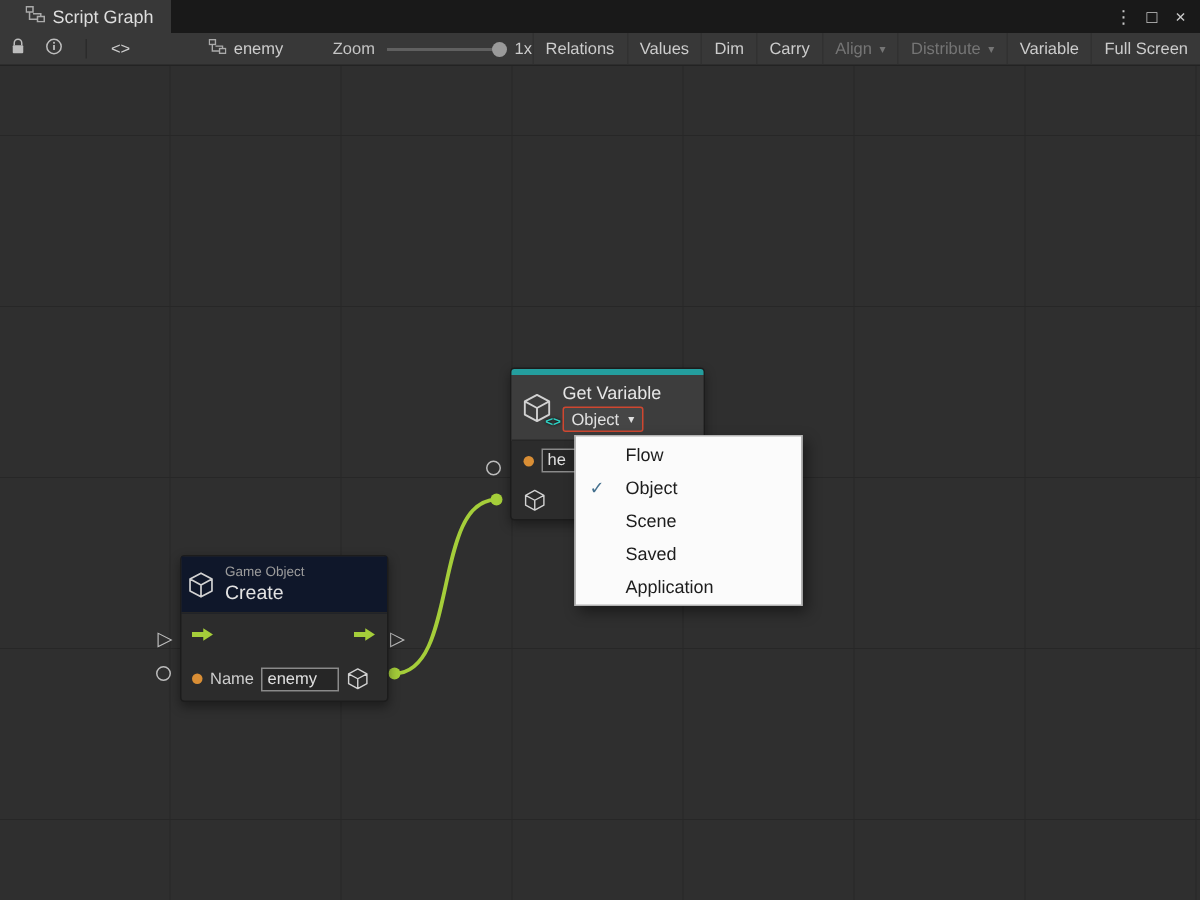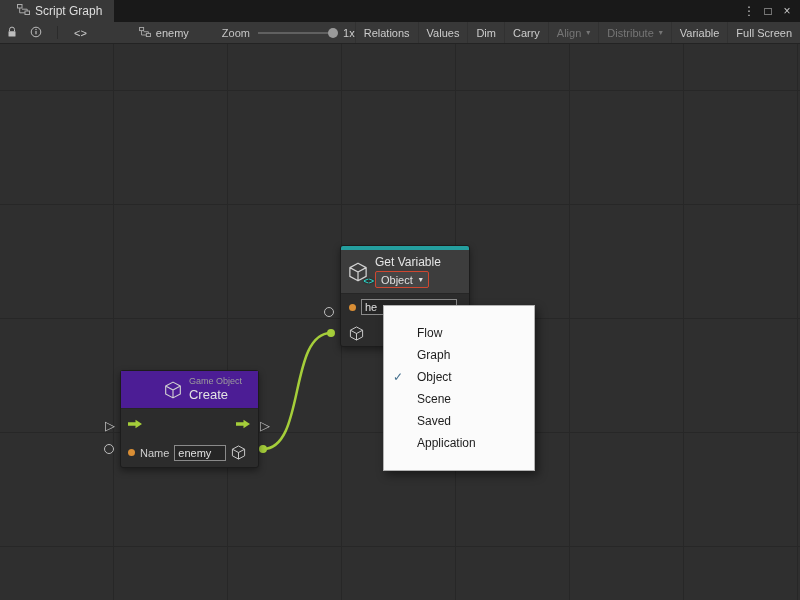--- a/index.html
+++ b/index.html
@@ -38,22 +38,22 @@
     background-position:113px 0px,0px 46px;}
   .wire{position:absolute;left:0;top:0;pointer-events:none;}
 
   
   .tri{position:absolute;color:#c2c2c2;font-size:13px;line-height:13px;}
   .circ{position:absolute;width:8px;height:8px;border:1px solid #bdbdbd;border-radius:50%;background:transparent;}
 
   
   .node{position:absolute;border:1px solid #1c1c1c;border-radius:3px;background:#2c2c2c;
         box-shadow:0 3px 7px rgba(0,0,0,.4);}
-  .node-header{background:#4c1d95;display:flex;align-items:center;gap:7px;padding:0 16px;
-               border-bottom:1px solid #262626;box-sizing:border-box;justify-content:flex-end;}
+  .node-header{background:#0f172a;display:flex;align-items:center;gap:7px;padding:0 4px;
+               border-bottom:1px solid #262626;box-sizing:border-box;}
   .hdr-text{display:flex;flex-direction:column;line-height:1.2;}
   .cat{font-size:9px;color:#9c9c9c;}
   .ttl{font-size:13px;color:#e3e3e3;}
   .row{display:flex;align-items:center;padding:0 7px;gap:5px;box-sizing:border-box;}
   .dot{width:7px;height:7px;border-radius:50%;background:#d98e35;flex:none;}
   .lbl{font-size:11px;color:#cfcfcf;text-align:right;}
   .field{background:#262626;border:1px solid #8a8a8a;color:#e0e0e0;font-size:11px;height:16px;
          padding:0 3px;box-sizing:border-box;font-family:inherit;}
   .cube{display:inline-flex;position:relative;flex:none;}
 
@@ -70,22 +70,22 @@
   .gv-col{display:flex;flex-direction:column;align-items:flex-start;gap:2px;}
   .gv-title{font-size:12px;color:#e5e5e5;}
   .kind-dd{display:inline-flex;align-items:center;gap:4px;background:#464646;border:1px solid #cf4730;
            border-radius:2px;color:#e0e0e0;font-size:11px;height:17px;padding:0 5px;font-family:inherit;}
   .gv-body .row{height:26px;padding:0 8px;}
   .field.f-he{width:96px;}
   .code-badge{position:absolute;right:-6px;bottom:-4px;font-size:9px;font-weight:bold;color:#2fd0c3;
               text-shadow:0 0 2px #000;}
 
   
-  .ctx-menu{position:absolute;left:383px;top:261px;width:150px;background:#fbfbfb;border:1px solid #b3b3b3;
-            box-shadow:3px 4px 9px rgba(0,0,0,.45);padding:16px 0;z-index:10;}
+  .ctx-menu{position:absolute;left:383px;top:246px;width:150px;background:#fbfbfb;border:1px solid #b3b3b3;
+            box-shadow:3px 4px 9px rgba(0,0,0,.45);padding:1px 0;z-index:10;}
   .mi{position:relative;height:22px;line-height:22px;padding-left:33px;font-size:12px;color:#1d1d1d;}
   .check{position:absolute;left:9px;top:0;font-size:12px;color:#44708e;}
 </style>
 </head>
 <body>
 
 <div class="stage">
 
   <div class="tabbar">
     <div class="tab">
@@ -241,23 +241,20 @@
           </span>
         </div>
       </div>
     </div>
 
     <div class="ctx-menu">
       <div class="mi">
         <span>Flow</span>
       </div>
       <div class="mi">
-        <span>Graph</span>
-      </div>
-      <div class="mi">
         <span class="check">✓</span>
         <span>Object</span>
       </div>
       <div class="mi">
         <span>Scene</span>
       </div>
       <div class="mi">
         <span>Saved</span>
       </div>
       <div class="mi">

